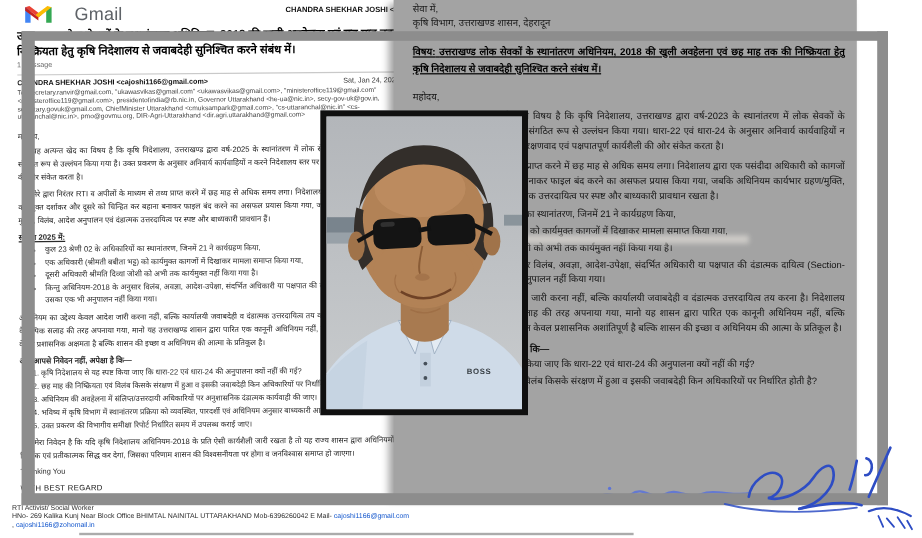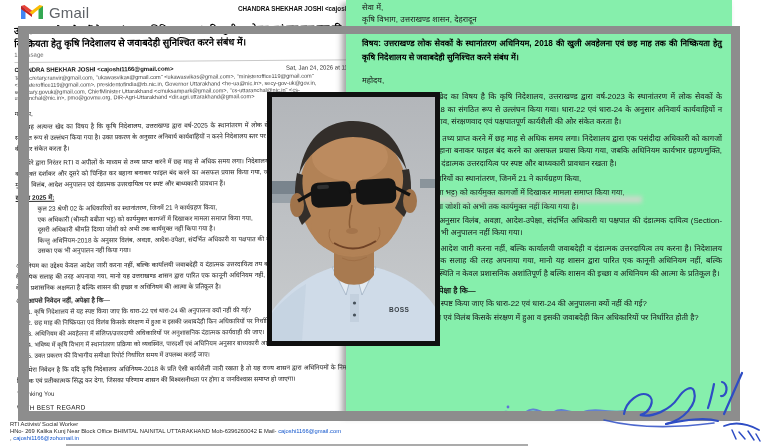--- a/index.html
+++ b/index.html
@@ -1,20 +1,20 @@
 <!DOCTYPE html>
 <html><head>
 <meta charset="utf-8">
 <style>
   html,body{margin:0;padding:0;background:#ffffff;}
   .canvas{position:relative;width:768px;height:448px;background:#ffffff;overflow:hidden;
           font-family:"Liberation Sans",sans-serif;color:#222;}
 
   
-  .glogo{position:absolute;left:20px;top:3px;display:flex;align-items:flex-end;gap:5px;z-index:5;}
+  .glogo{position:absolute;left:20px;top:3px;display:flex;align-items:flex-end;gap:18px;z-index:5;}
   .glogo-text{font-size:15px;color:#5f6368;letter-spacing:.2px;}
   .acct{position:absolute;left:238px;top:5px;font-size:6.3px;font-weight:bold;color:#111;z-index:5;white-space:nowrap;}
 
   
   .email-doc{position:absolute;left:14px;top:24px;width:352px;height:388px;overflow:hidden;z-index:10;
              transform:rotate(-0.45deg);transform-origin:left top;color:#2a2a2a;}
   .subj{font-size:9.5px;line-height:13px;font-weight:bold;color:#000;}
   .msgcount{font-size:6px;color:#666;margin-top:2px;}
   .divider{border-top:1px solid #c9c9c9;margin:4px 0 3px 0;}
   .sender-row{display:flex;justify-content:space-between;font-size:6px;line-height:8px;}
@@ -28,25 +28,25 @@
   .sum-head{font-size:6.5px;font-weight:bold;text-decoration:underline;margin-top:3px;}
   .blist{margin:2px 0 0 0;padding-left:22px;}
   .blist li{font-size:6.4px;line-height:10.5px;text-align:justify;}
   .expect{font-size:6.5px;font-weight:bold;margin-top:3px;}
   .dlist{margin:2px 0 0 0;padding-left:18px;}
   .dlist li{font-size:6.3px;line-height:10px;text-align:justify;margin-bottom:1px;}
   .thanks{font-size:6.2px;margin-top:4px;}
   .regard{font-size:6.4px;margin-top:7px;letter-spacing:.3px;color:#111;}
 
   
-  .letter-doc{position:absolute;left:346px;top:0;width:386px;height:414px;z-index:20;overflow:hidden;
-              background:#86efac;box-shadow:-4px 3px 6px rgba(50,50,50,.45);
+  .letter-doc{position:absolute;left:328px;top:0;width:386px;height:414px;z-index:20;overflow:hidden;
+              background:#a3a3a3;box-shadow:-4px 3px 6px rgba(50,50,50,.45);
               padding:2px 10px 0 16px;box-sizing:border-box;color:#141414;}
   .lto div{font-size:8px;line-height:11.5px;color:#1a1a1a;}
-  .lsubj{font-size:8.2px;line-height:14px;font-weight:bold;text-align:justify;margin:12px 0 0 0;color:#000;}
+  .lsubj{font-size:8.2px;line-height:14px;font-weight:bold;text-align:justify;margin:12px 0 0 0;color:#000;text-decoration:underline;}
   .lsal{font-size:8px;margin-top:9px;}
   .lp{font-size:7.8px;line-height:12.6px;text-align:justify;margin:4px 0 0 0;}
   .lp.first{text-indent:40px;margin-top:6px;}
   .lpoints .lp{margin:2px 0 0 0;line-height:12px;}
   .lexpect{font-size:7.9px;font-weight:bold;margin-top:5px;}
   .ldlist{margin:3px 0 0 0;padding-left:16px;}
   .ldlist li{font-size:7.8px;line-height:12px;text-align:justify;margin-bottom:2px;}
   .smudge{position:absolute;left:86px;top:196px;width:210px;height:7px;background:#d8d5d0;
           filter:blur(2px);opacity:.8;}
 

